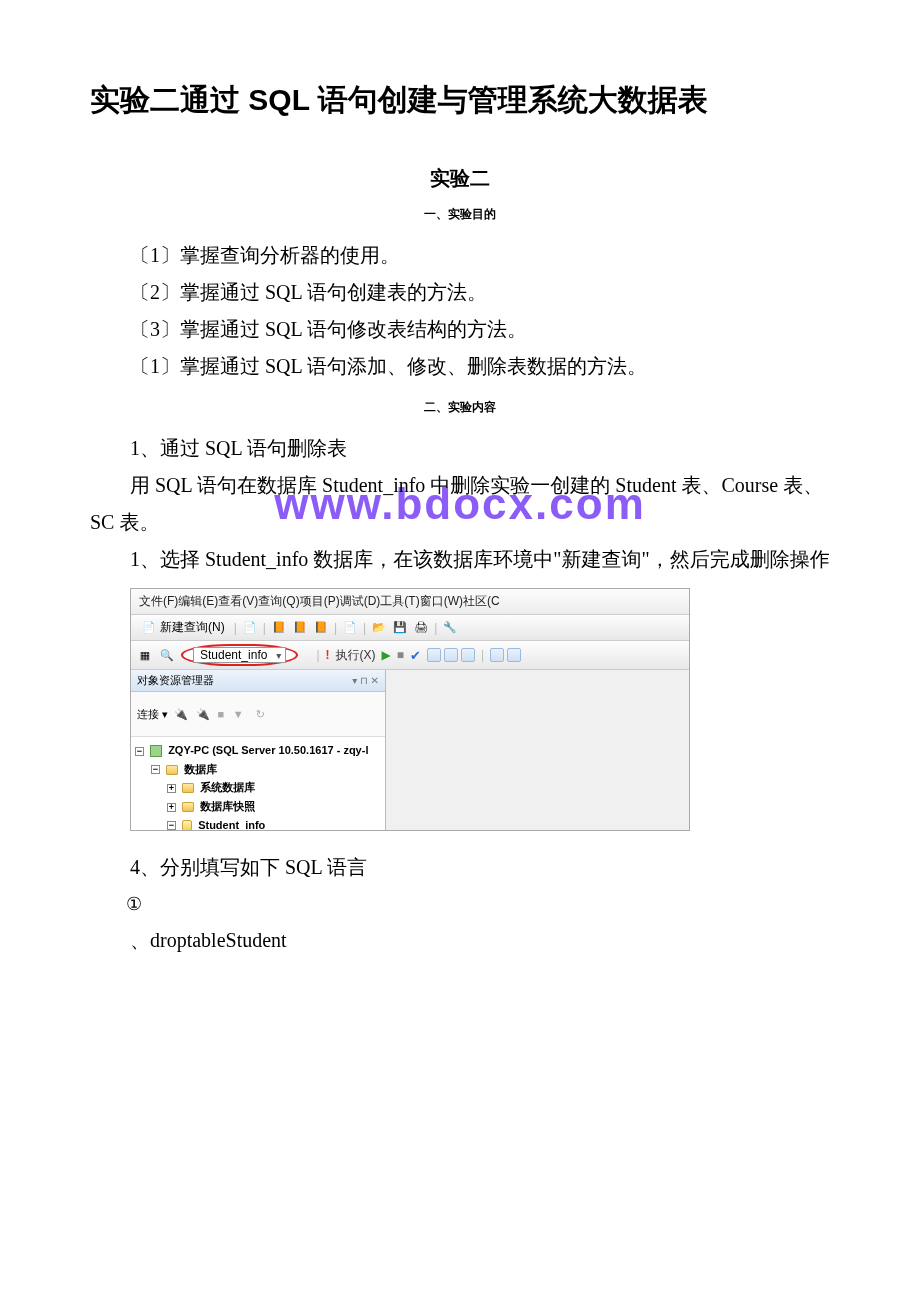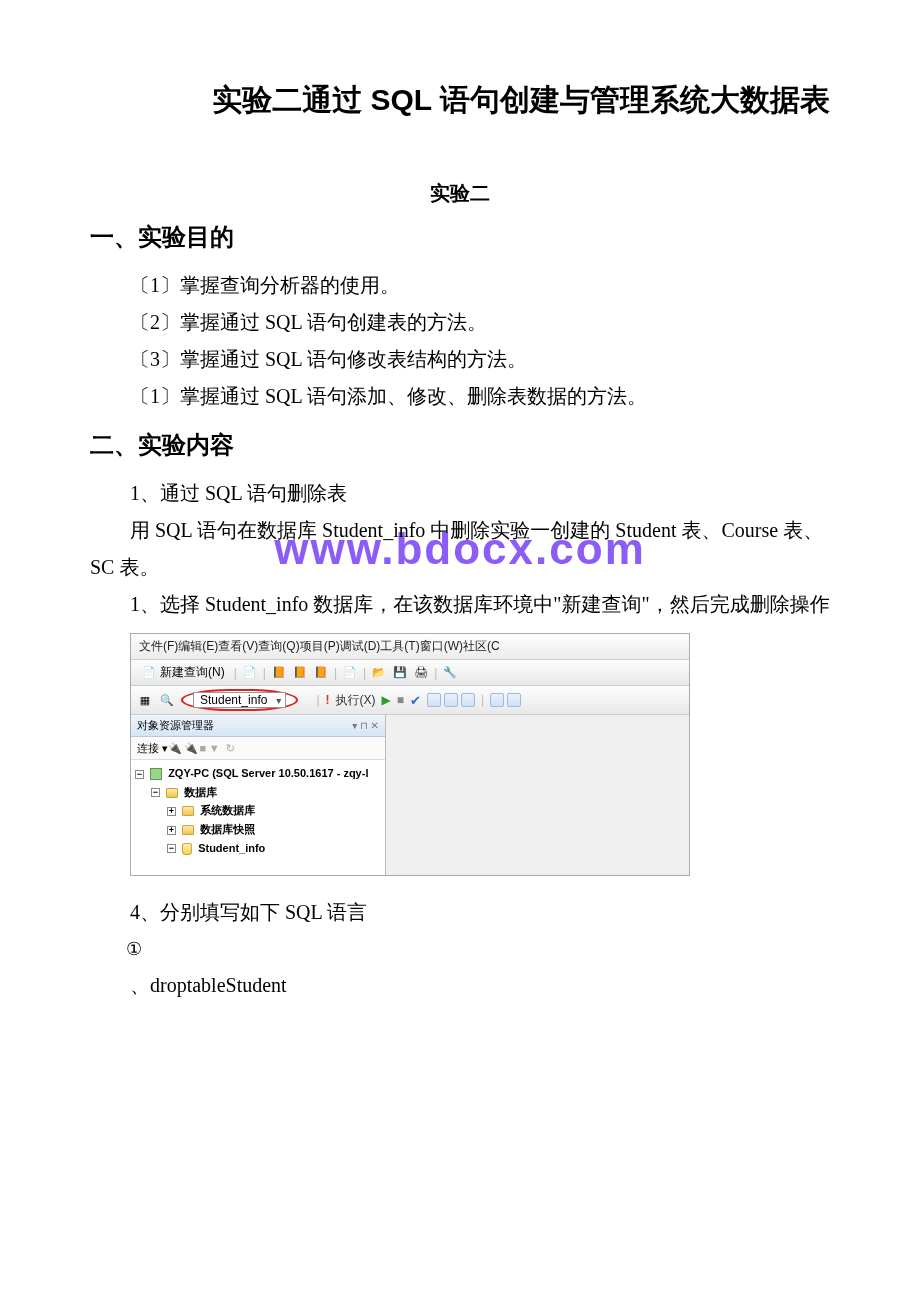--- a/index.html
+++ b/index.html
@@ -7,35 +7,35 @@
     background: #ffffff;
     font-family: "SimSun", "宋体", serif;
     width: 920px;
     margin: 0 auto;
     padding: 80px 90px 60px 90px;
     color: #000;
   }
   .doc-title {
     font-size: 30px;
     font-weight: bold;
-    text-align: right;
-    margin-bottom: 59px;
+    text-align: left;
+    margin-bottom: 44px;
     font-family: "SimHei", "黑体", sans-serif;
   }
   .subtitle {
     font-size: 20px;
     font-weight: bold;
     text-align: center;
     margin-bottom: 12px;
     font-family: "SimHei", "黑体", sans-serif;
   }
   .section-heading {
-    font-size: 24px;
-    font-weight: bold;
-    text-align: left;
+    font-size: 12px;
+    font-weight: bold;
+    text-align: center;
     margin: 14px 0 14px 0;
     font-family: "SimHei", "黑体", sans-serif;
   }
   .body-text {
     font-size: 20px;
     line-height: 1.85;
     text-indent: 2em;
   }
   .watermark-wrap {
     position: relative;
@@ -138,24 +138,25 @@
   .panel-title {
     background: linear-gradient(#eef4fb, #d6e5f5);
     padding: 3px 6px;
     border-bottom: 1px solid #b8c8dc;
     display: flex;
     justify-content: space-between;
     align-items: center;
     font-size: 11px;
   }
   .panel-toolbar {
-    padding: 3px 6px;
+    padding: 14px 6px;
     border-bottom: 1px solid #ddd;
     display: flex;
     align-items: center;
+    gap: 6px;
     font-size: 11px;
     background: #fafafa;
   }
   .tree {
     padding: 4px 4px;
     font-size: 11px;
     line-height: 1.7;
     overflow: hidden;
   }
   .tree-row { white-space: nowrap; font-weight: bold; }

